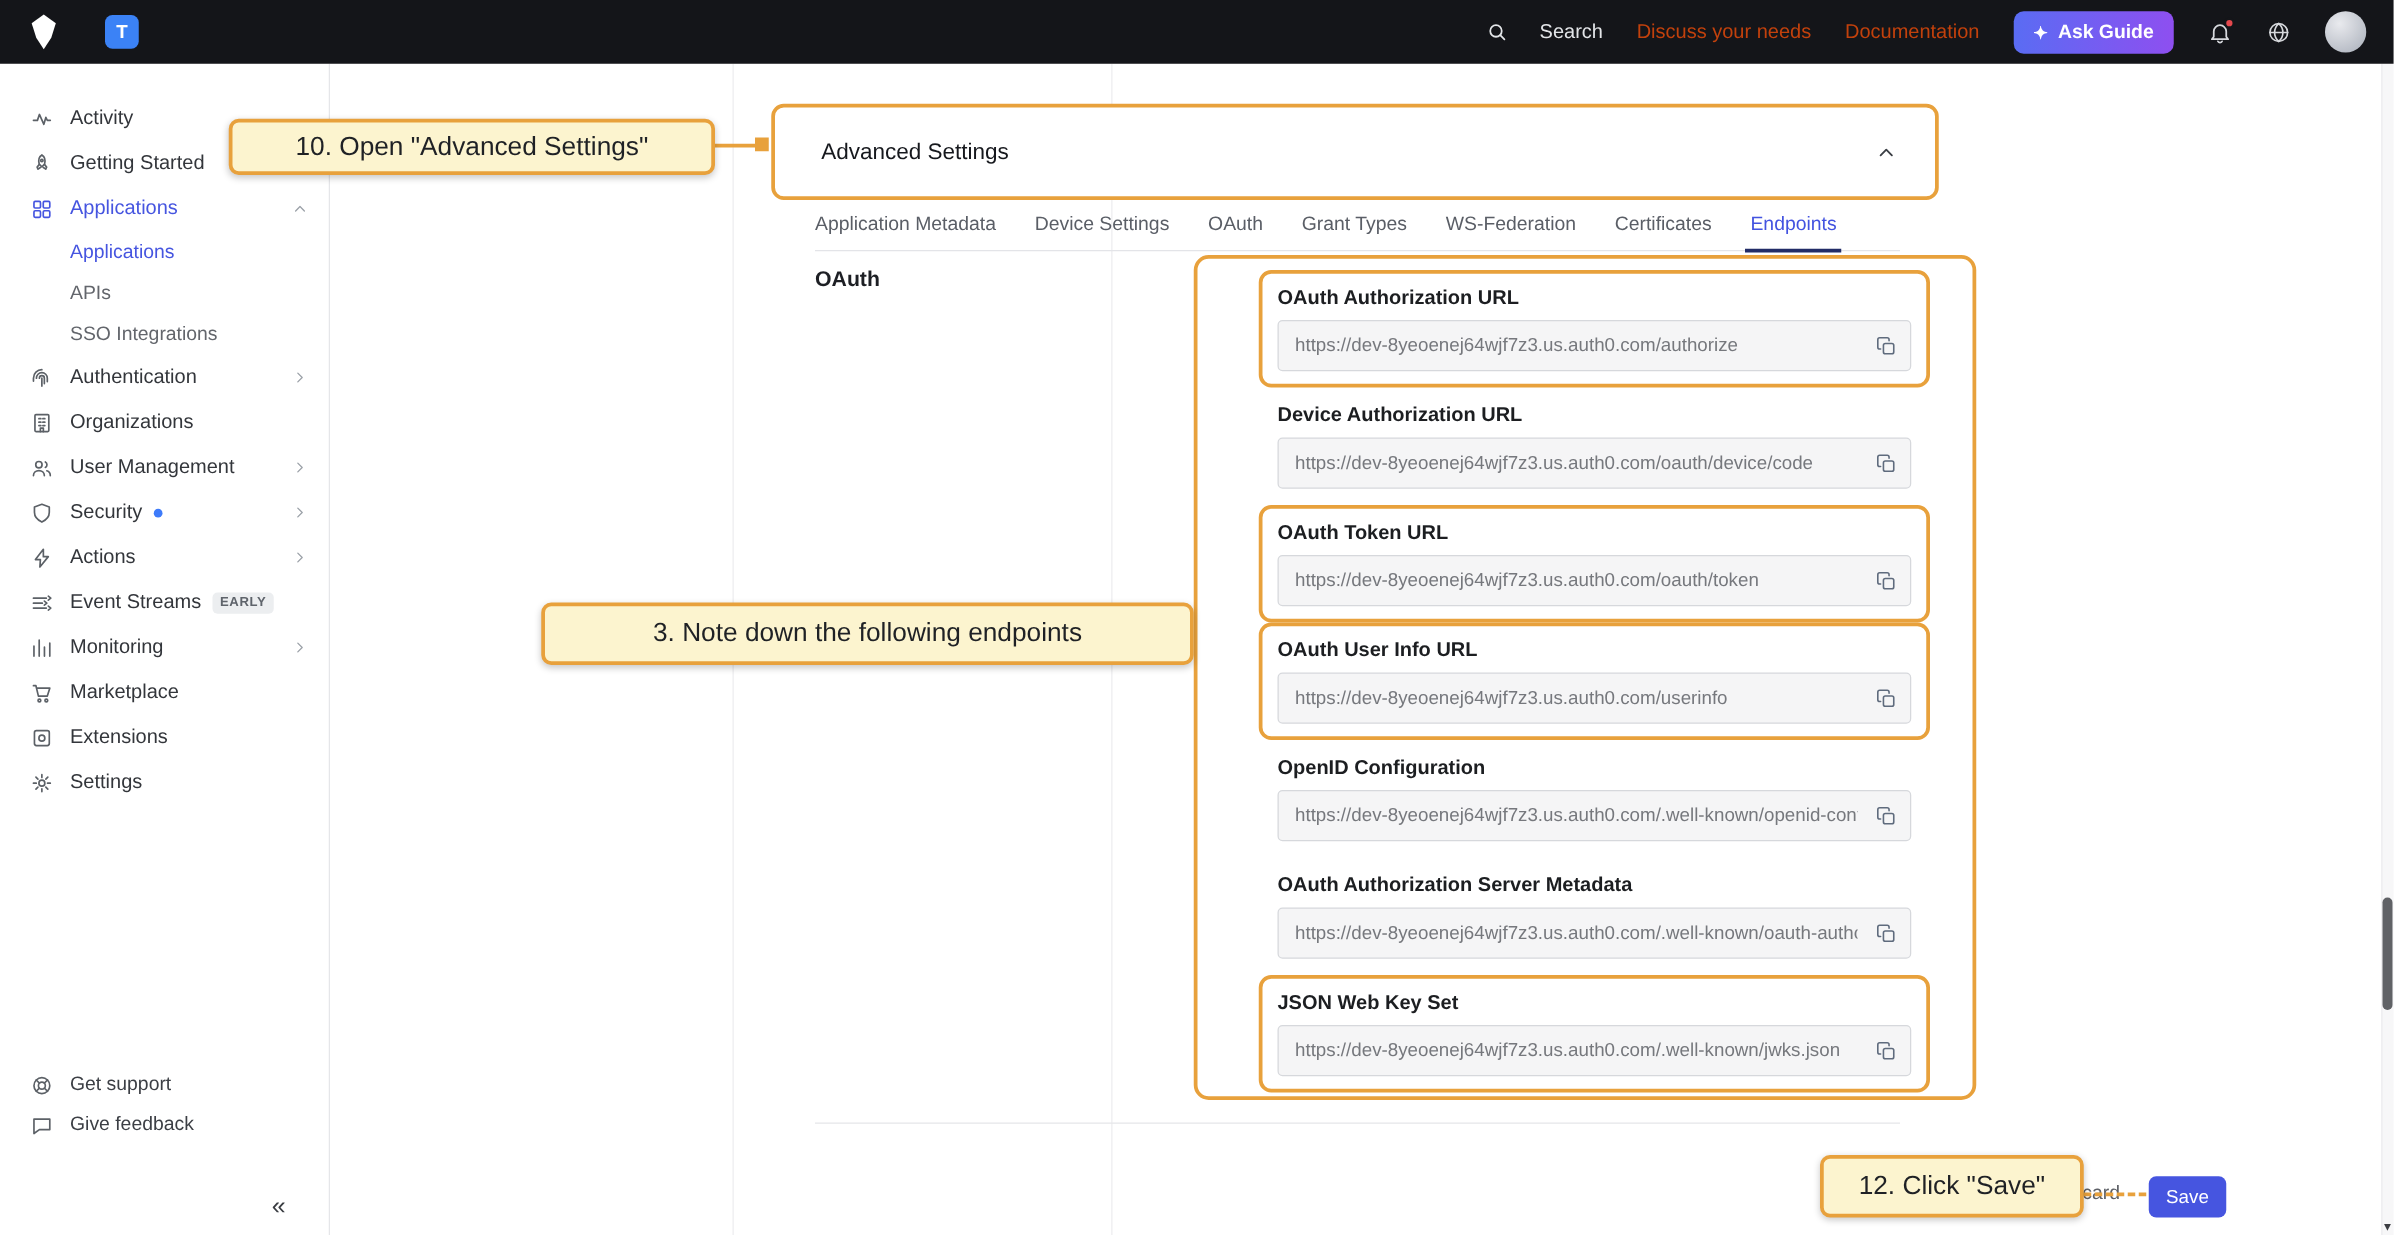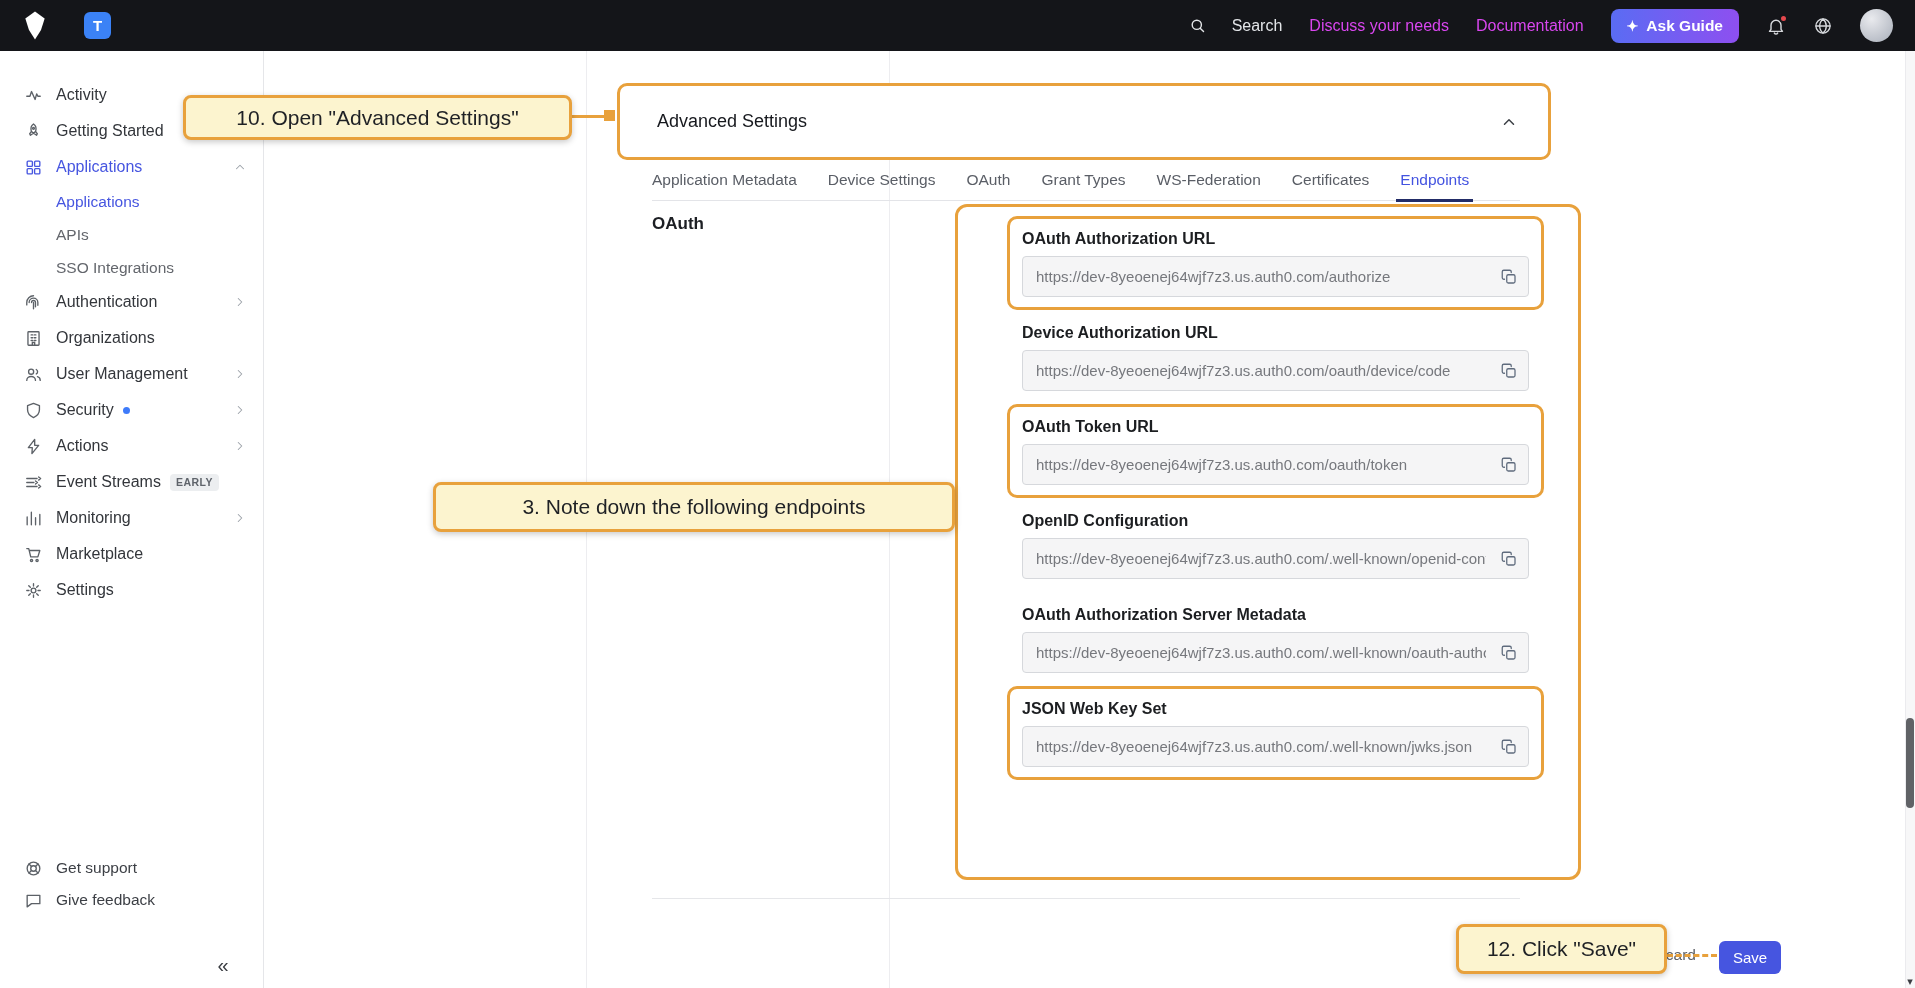--- a/index.html
+++ b/index.html
@@ -11,21 +11,21 @@
   
   .navbar { position:absolute; top:0; left:0; width:1915px; height:51px; background:#141519;
             display:flex; align-items:center; padding:0 22px; z-index:60; }
   .nav-left { display:flex; align-items:center; gap:36px; }
   .logo { color:#fff; display:inline-flex; }
   .tenant-badge { width:27px; height:27px; border-radius:6px; background:#3B82F6; color:#fff;
                   font-size:15px; font-weight:700; display:inline-flex; align-items:center; justify-content:center; }
   .nav-right { margin-left:auto; display:flex; align-items:center; gap:27px; }
   .nav-search { display:flex; align-items:center; gap:26px; color:#e3e5e8; font-size:16px; }
   .nav-search svg { stroke:#e3e5e8; }
-  .nav-link { color:#d946ef; font-size:16px; text-decoration:none; cursor:pointer; }
+  .nav-link { color:#c2410c; font-size:16px; text-decoration:none; cursor:pointer; }
   .ask-guide { display:flex; align-items:center; gap:8px; color:#fff; font-size:15.5px; font-weight:600;
                padding:8px 16px; border-radius:8px;
                background:linear-gradient(90deg,#5a6cf3 0%, #8e4ff0 100%); }
   .sparkle { font-size:14px; }
   .icon-btn { position:relative; display:inline-flex; color:#d6d8dc; }
   .bell-dot { position:absolute; top:-2px; right:-2px; width:9px; height:9px; border-radius:50%;
               background:#E5484D; border:2px solid #141519; }
   .avatar { width:33px; height:33px; border-radius:50%; cursor:pointer;
             background:radial-gradient(circle at 35% 30%, #e9eaee, #a8aeb9); }
 
@@ -308,20 +308,29 @@
       <span class="ic">
           <svg viewBox="0 0 24 24">
             <circle cx="9.5" cy="19.5" r="1.4"></circle>
             <circle cx="16.5" cy="19.5" r="1.4"></circle>
             <path d="M3.5 4.5h2.5L8.5 15h9l2.5-8H7"></path>
           </svg>
         </span>
       <span>Marketplace</span>
     </div>
 
+    <div class="side-item">
+      <span class="ic">
+          <svg viewBox="0 0 24 24">
+            <rect x="4.5" y="4.5" width="15" height="15" rx="2"></rect>
+            <circle cx="12" cy="12" r="3"></circle>
+          </svg>
+        </span>
+      <span>Extensions</span>
+    </div>
 
     <div class="side-item">
       <span class="ic">
           <svg viewBox="0 0 24 24">
             <circle cx="12" cy="12" r="3"></circle>
             <path d="M12 3.5v2.8M12 17.7v2.8M3.5 12h2.8M17.7 12h2.8M6 6l2 2M16 16l2 2M18 6l-2 2M8 16l-2 2"></path>
           </svg>
         </span>
       <span>Settings</span>
     </div>
@@ -412,20 +421,32 @@
       <input readonly="" value="https://dev-8yeoenej64wjf7z3.us.auth0.com/oauth/token" style="">
       <button class="copy-btn">
           <svg width="18" height="18" viewBox="0 0 24 24">
             <rect x="9" y="9" width="11" height="11" rx="2"></rect>
             <path d="M6 15H5a2 2 0 0 1-2-2V5a2 2 0 0 1 2-2h8a2 2 0 0 1 2 2v1"></path>
           </svg>
         </button>
     </div>
   </div>
 
+  <div class="field-group highlight">
+    <div class="field-label">OAuth User Info URL</div>
+    <div class="field-input">
+      <input readonly="" value="https://dev-8yeoenej64wjf7z3.us.auth0.com/userinfo" style="">
+      <button class="copy-btn">
+          <svg width="18" height="18" viewBox="0 0 24 24">
+            <rect x="9" y="9" width="11" height="11" rx="2"></rect>
+            <path d="M6 15H5a2 2 0 0 1-2-2V5a2 2 0 0 1 2-2h8a2 2 0 0 1 2 2v1"></path>
+          </svg>
+        </button>
+    </div>
+  </div>
 
   <div class="field-group">
     <div class="field-label">OpenID Configuration</div>
     <div class="field-input">
       <input readonly="" value="https://dev-8yeoenej64wjf7z3.us.auth0.com/.well-known/openid-configuration" style="">
       <button class="copy-btn">
           <svg width="18" height="18" viewBox="0 0 24 24">
             <rect x="9" y="9" width="11" height="11" rx="2"></rect>
             <path d="M6 15H5a2 2 0 0 1-2-2V5a2 2 0 0 1 2-2h8a2 2 0 0 1 2 2v1"></path>
           </svg>

